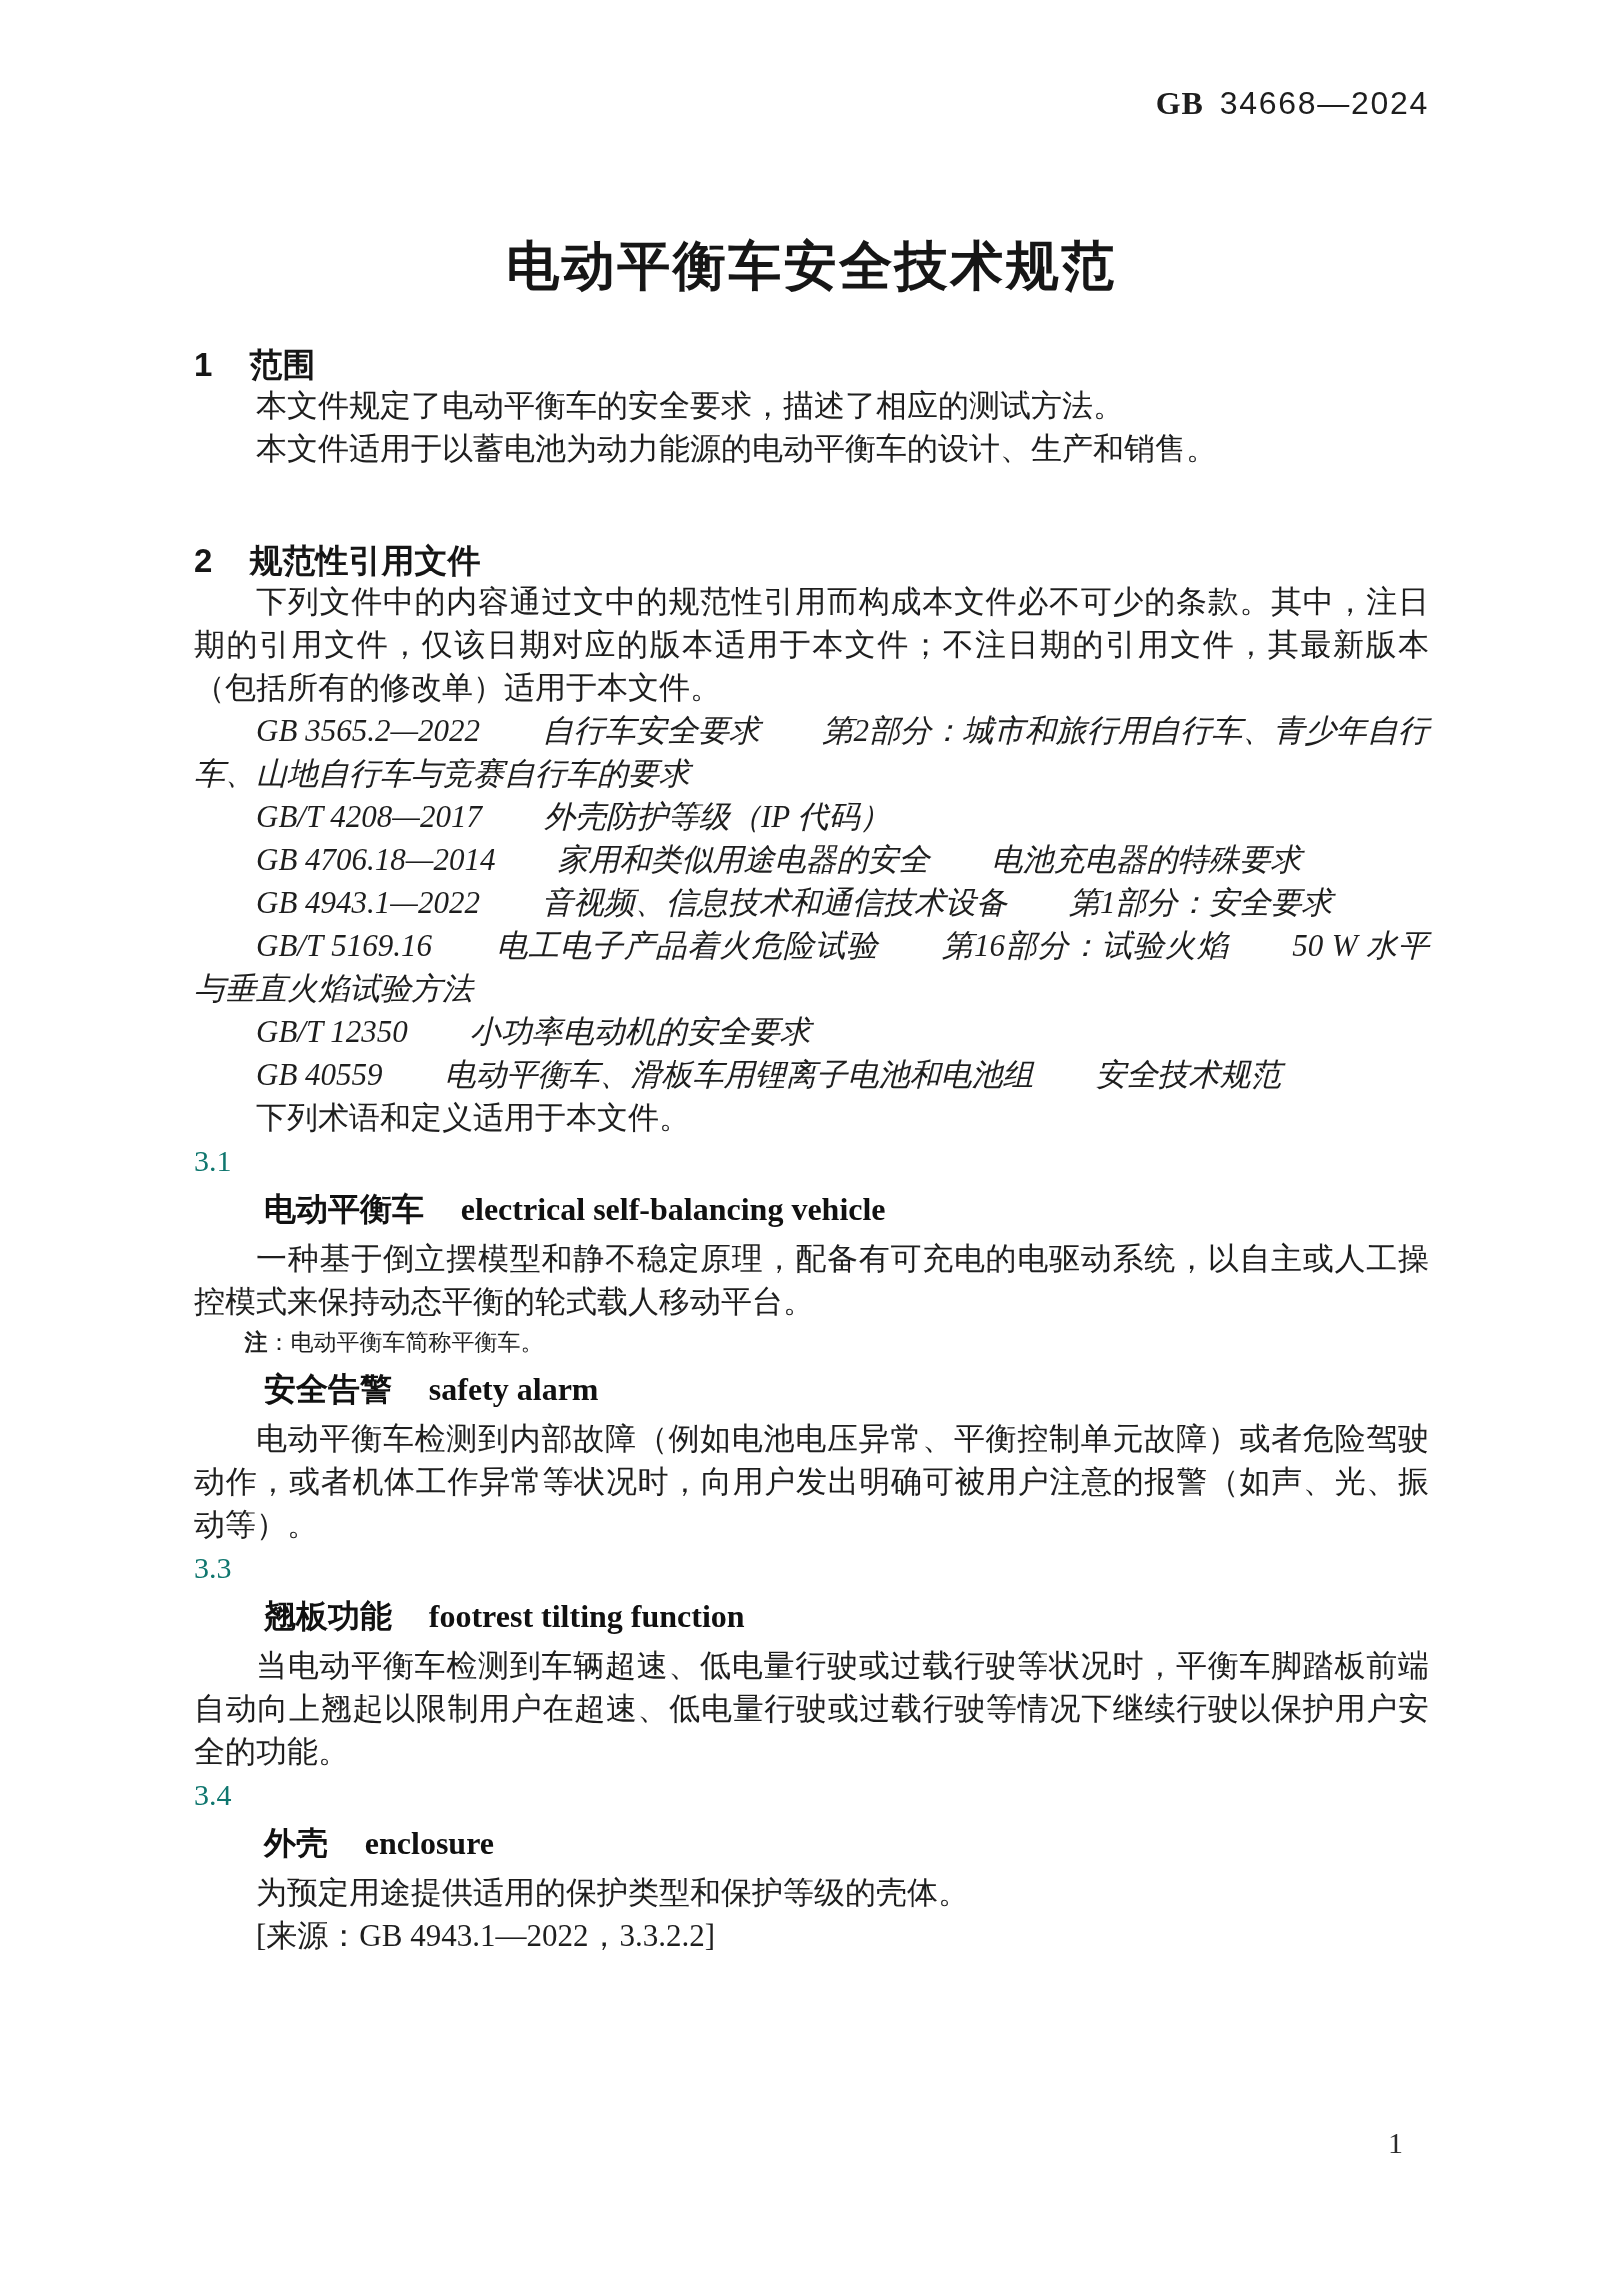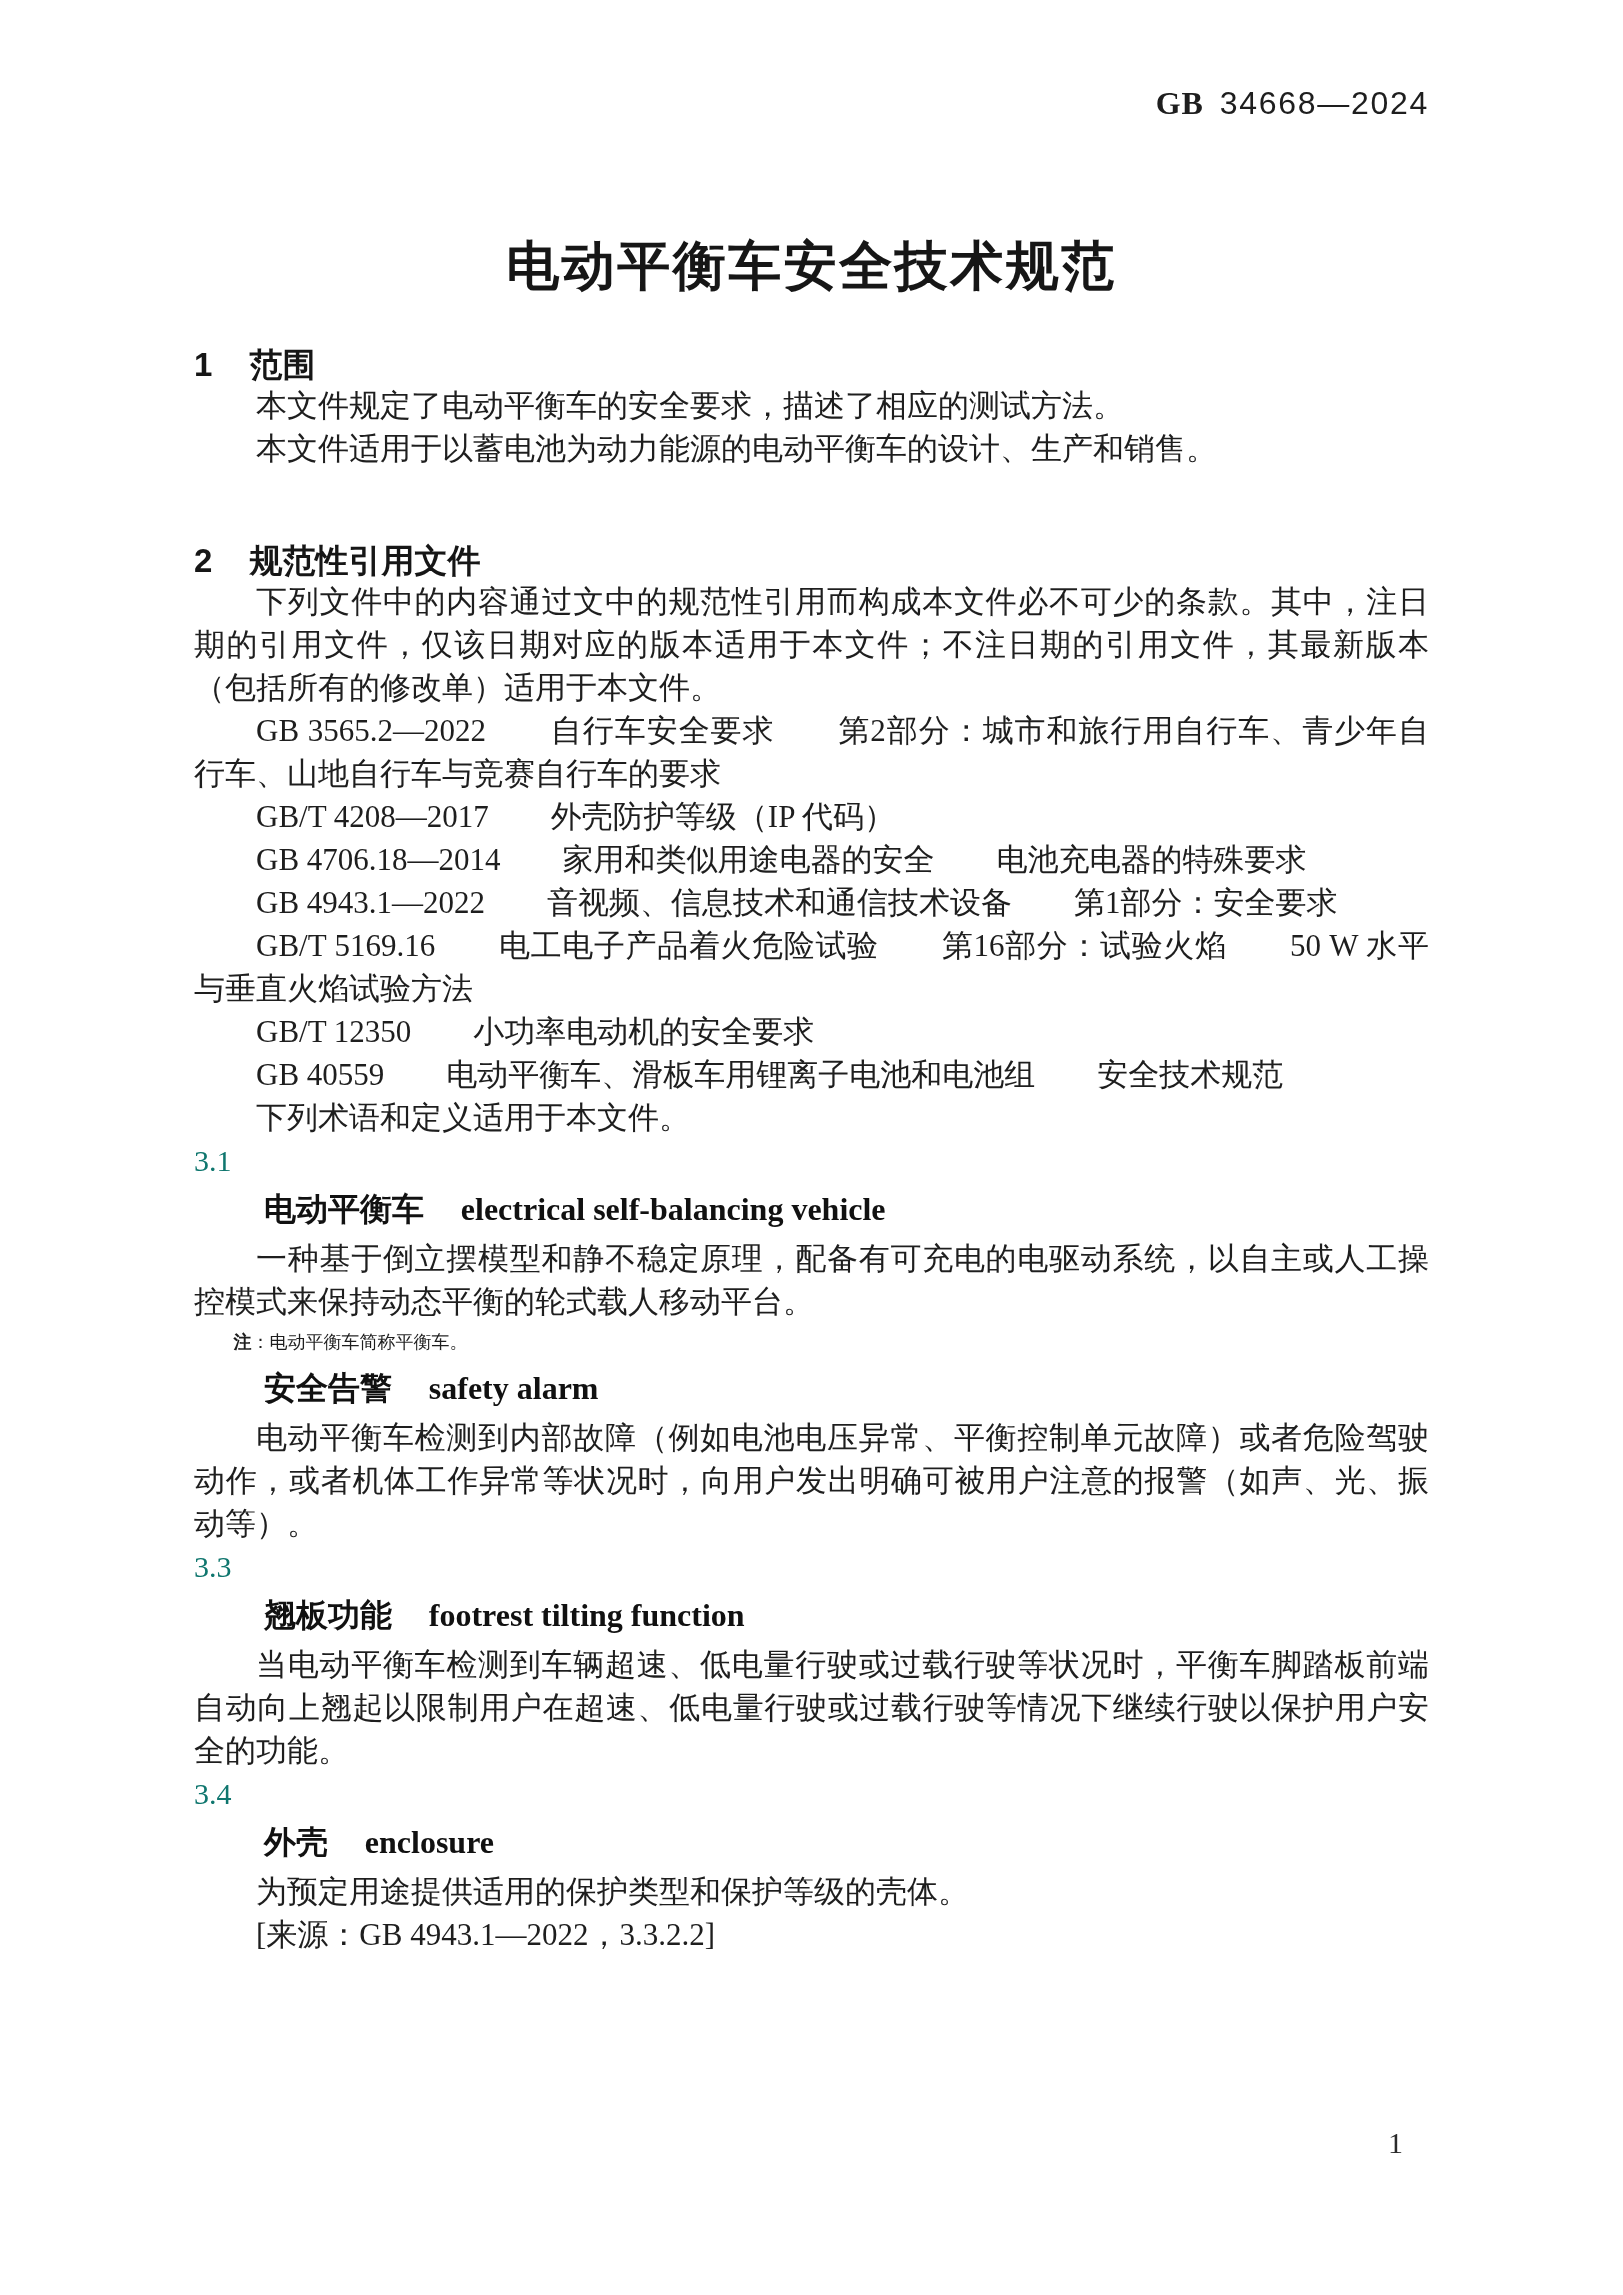--- a/index.html
+++ b/index.html
@@ -62,42 +62,42 @@
   p.body {
     font-size: 31px;
     line-height: 43px;
     text-align: justify;
     text-indent: 2em;
     margin: 0;
   }
   .mt-p { margin-top: 33px; }
   .mt-p3 { margin-top: 27px; }
 
-  .ref-list p.body { margin: 0; }
+  .ref-list p.body { margin: 0; font-style: italic; }
 
   .term-num {
     font-family: Liberation Serif, serif;
     font-size: 30px;
     line-height: 43px;
     margin: 0;
     color: #0f766e;
   }
   .term-line {
     font-size: 32px;
     line-height: 43px;
     text-indent: 2em;
     margin: 6px;
     font-weight: 700;
     color: #111111;
   }
   .term-line .term-zh { font-family: "Liberation Sans", "DejaVu Sans", sans-serif; }
   .term-line .term-en { font-family: "Liberation Serif", "DejaVu Serif", serif; margin-left: 0.9em; }
 
   .note {
-    font-size: 18px;
+    font-size: 23px;
     line-height: 38px;
     text-indent: 2.2em;
     margin: 0;
   }
   .note .note-label {
     font-family: "Liberation Sans", "DejaVu Sans", sans-serif;
     font-weight: 700;
   }
 
   .page-num {

